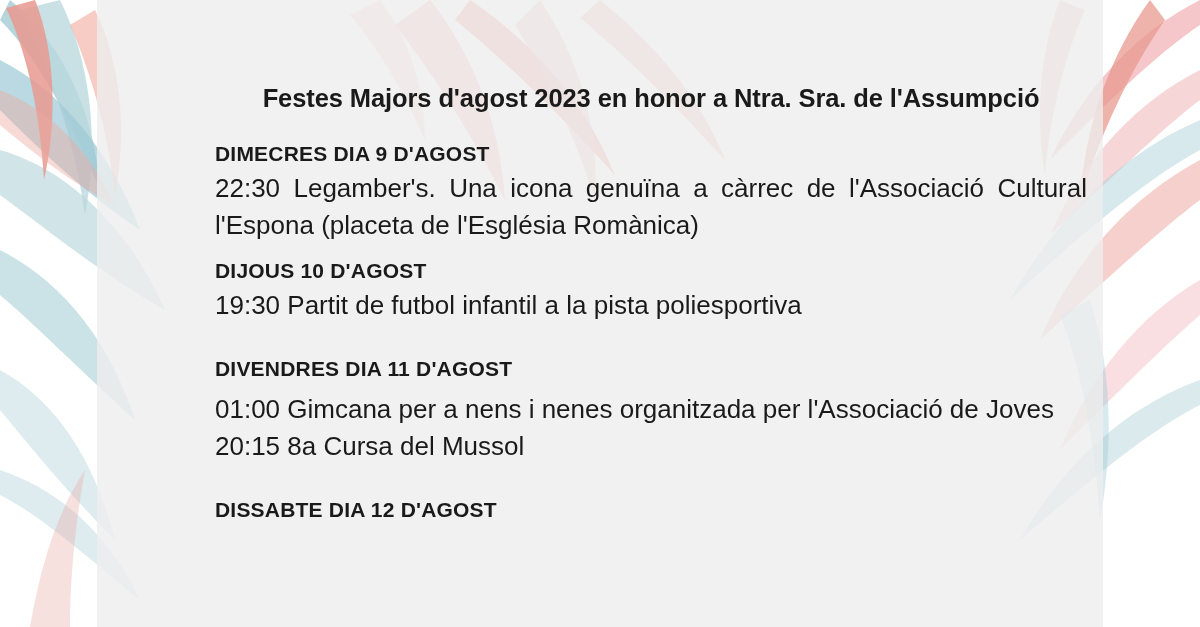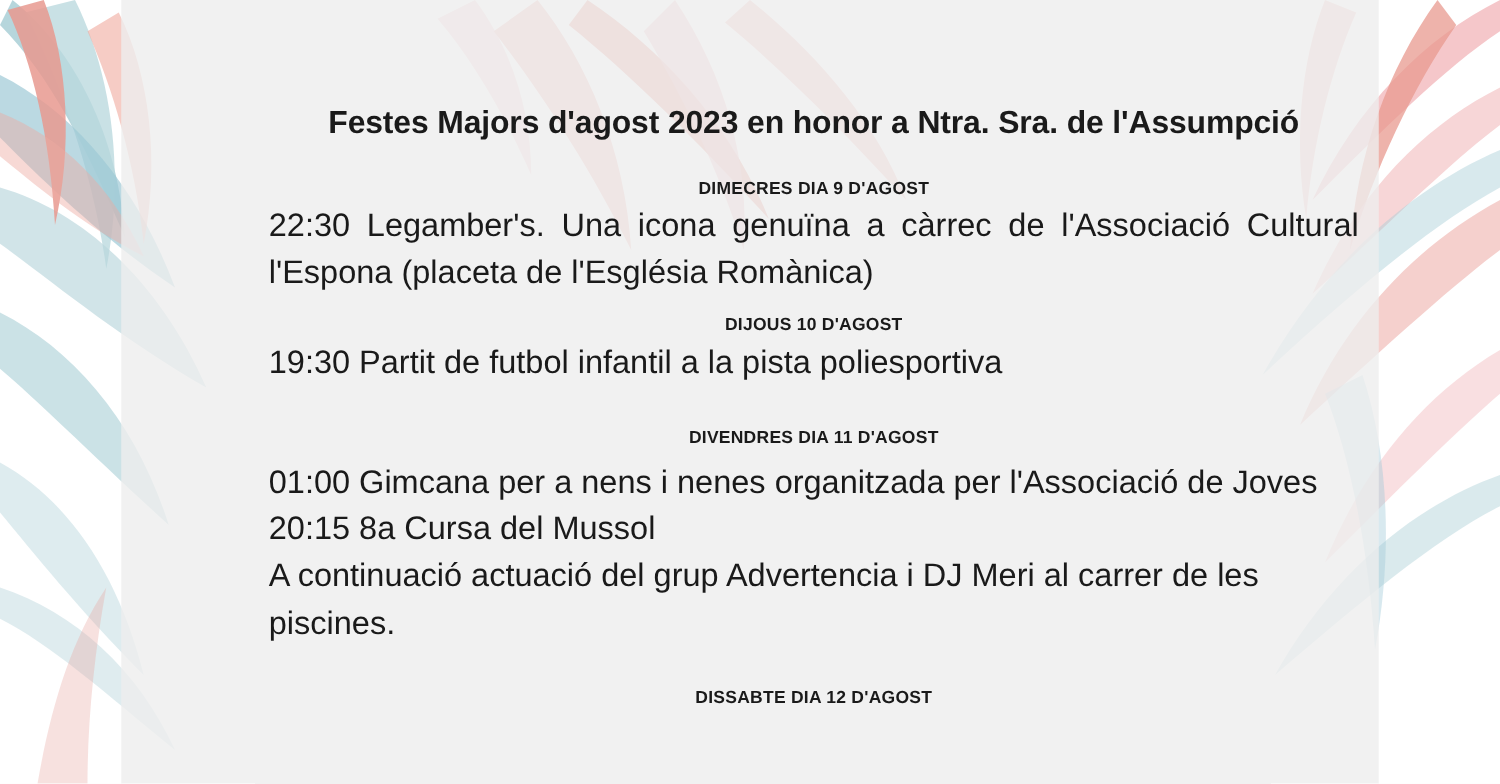--- a/index.html
+++ b/index.html
@@ -56,22 +56,21 @@
     font-size: 25.5px;
     font-weight: bold;
     line-height: 1.32;
     letter-spacing: -0.1px;
     margin: 0 0 26px 0;
   }
   .title .line2 {
     display: block;
   }
   .day-head {
-    text-align: center;
-    font-size: 14px;
+    font-size: 21px;
     font-weight: bold;
     letter-spacing: 0.2px;
     margin: 0 0 4px 0;
   }
   .entry {
     font-size: 26px;
     line-height: 1.45;
     margin: 0;
     text-align: left;
   }
@@ -153,21 +152,20 @@
       <p class="entry">19:30 Partit de futbol infantil a la pista poliesportiva</p>
     </div>
 
     <div class="gap-md"></div>
 
     <div class="block">
       <div class="day-head">DIVENDRES DIA 11 D'AGOST</div>
       <div class="gap-sm"></div>
       <p class="entry">01:00   Gimcana per a nens i nenes organitzada per l'Associació de Joves</p>
       <p class="entry">20:15   8a Cursa del Mussol</p>
-      <p class="entry">A continuació actuació del grup Advertencia i DJ Meri al carrer de les piscines.</p>
     </div>
 
     <div class="gap-md"></div>
 
     <div class="block">
       <div class="day-head">DISSABTE DIA 12 D'AGOST</div>
     </div>
 
   </div>
 </div>

